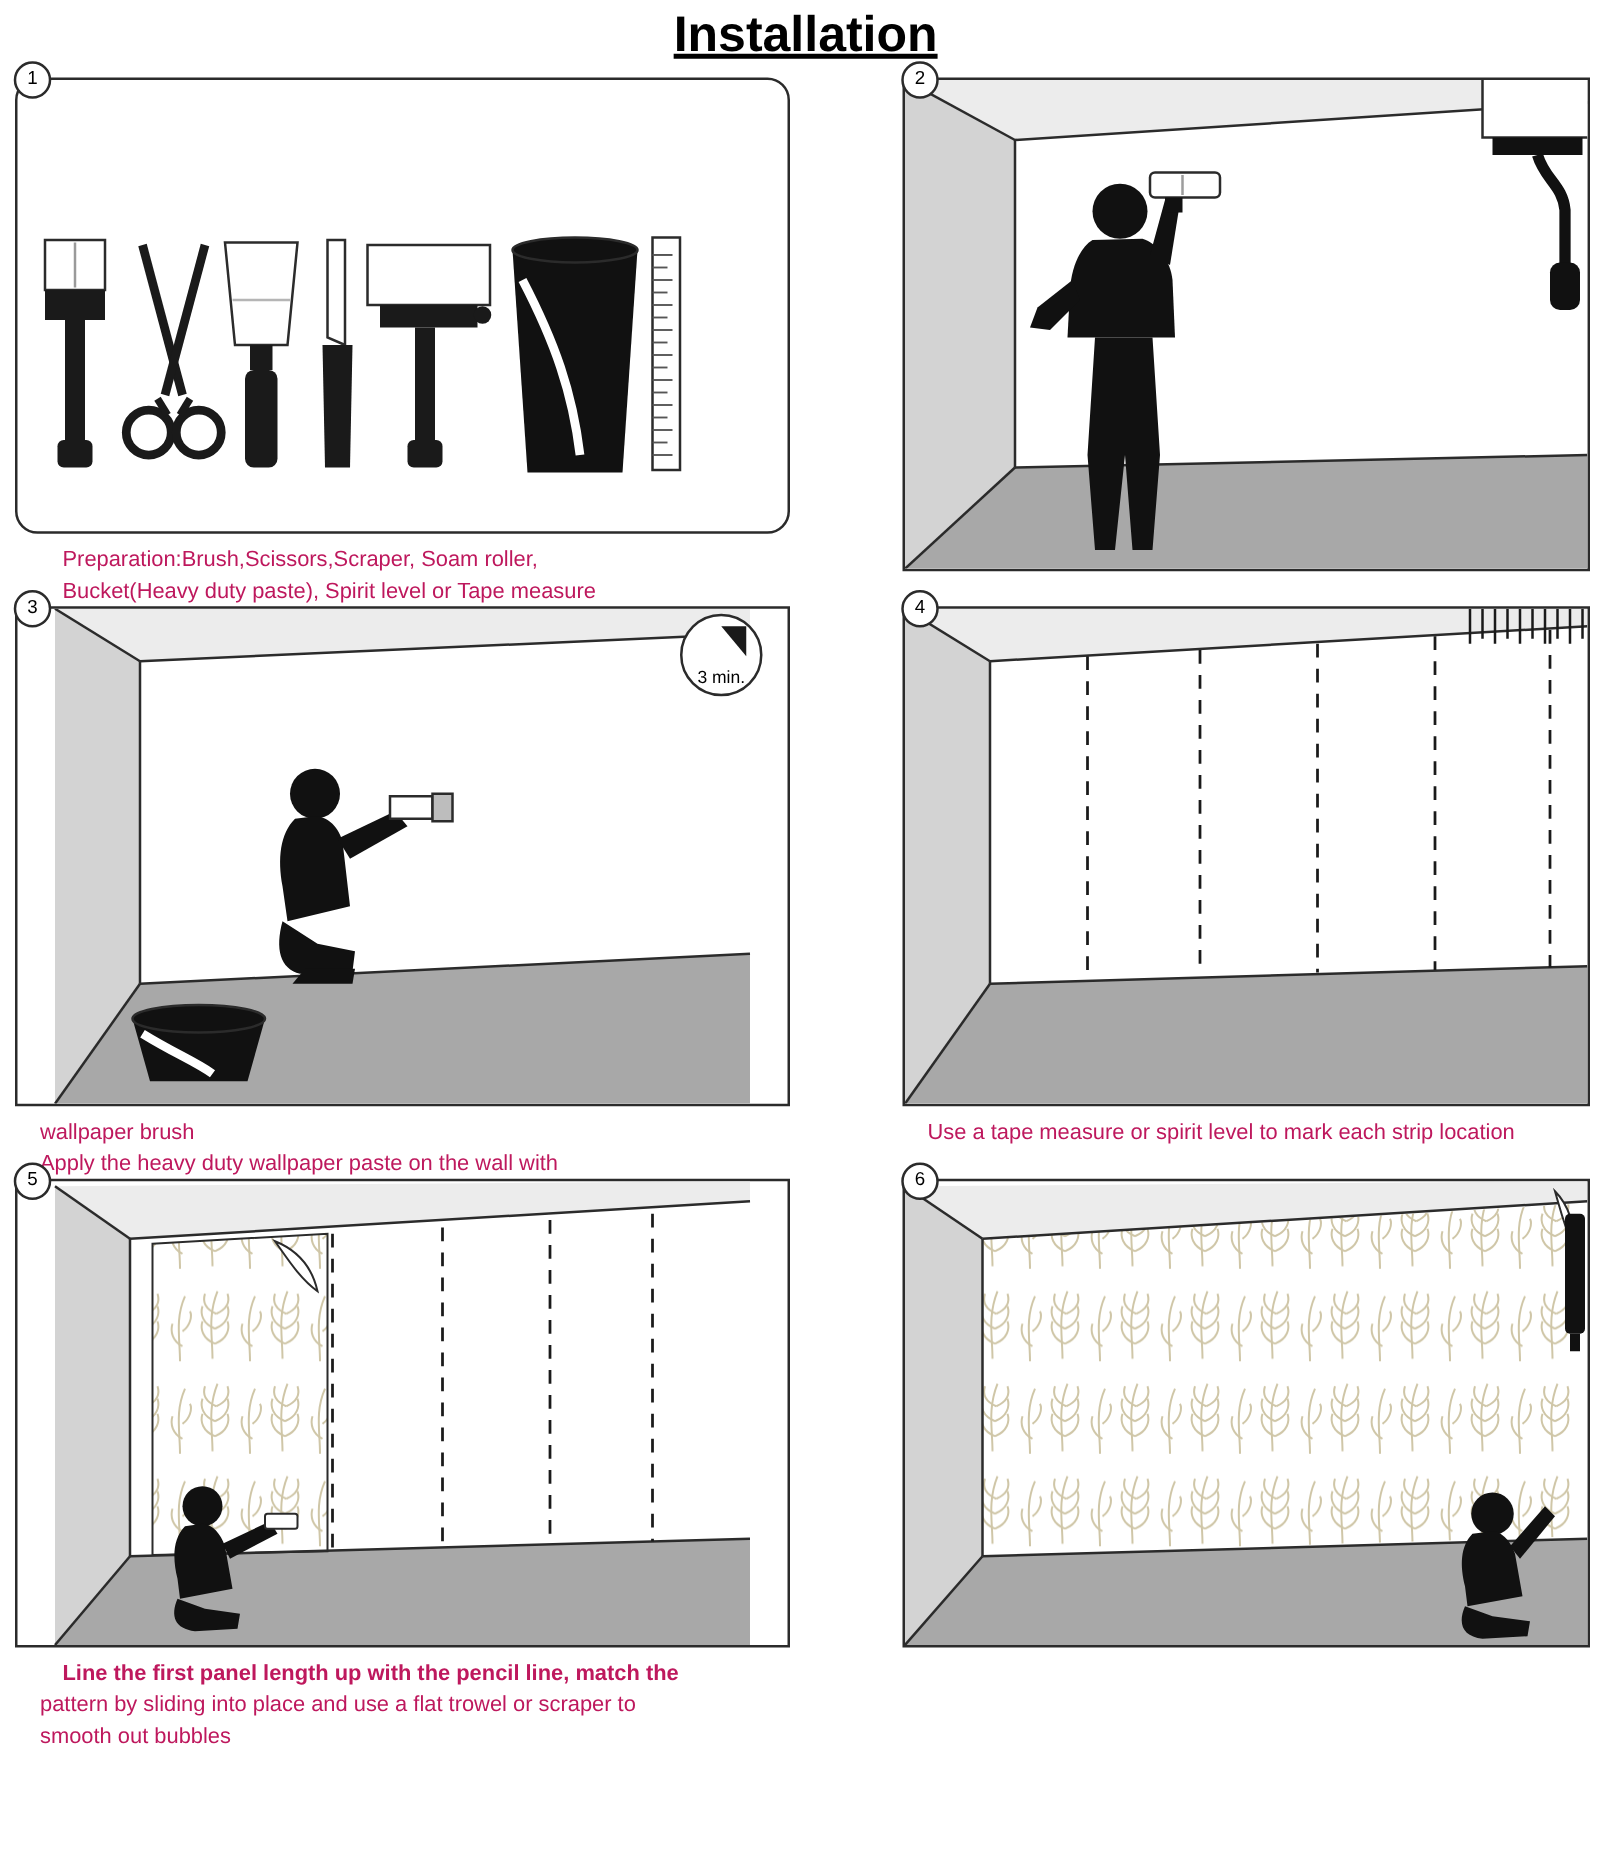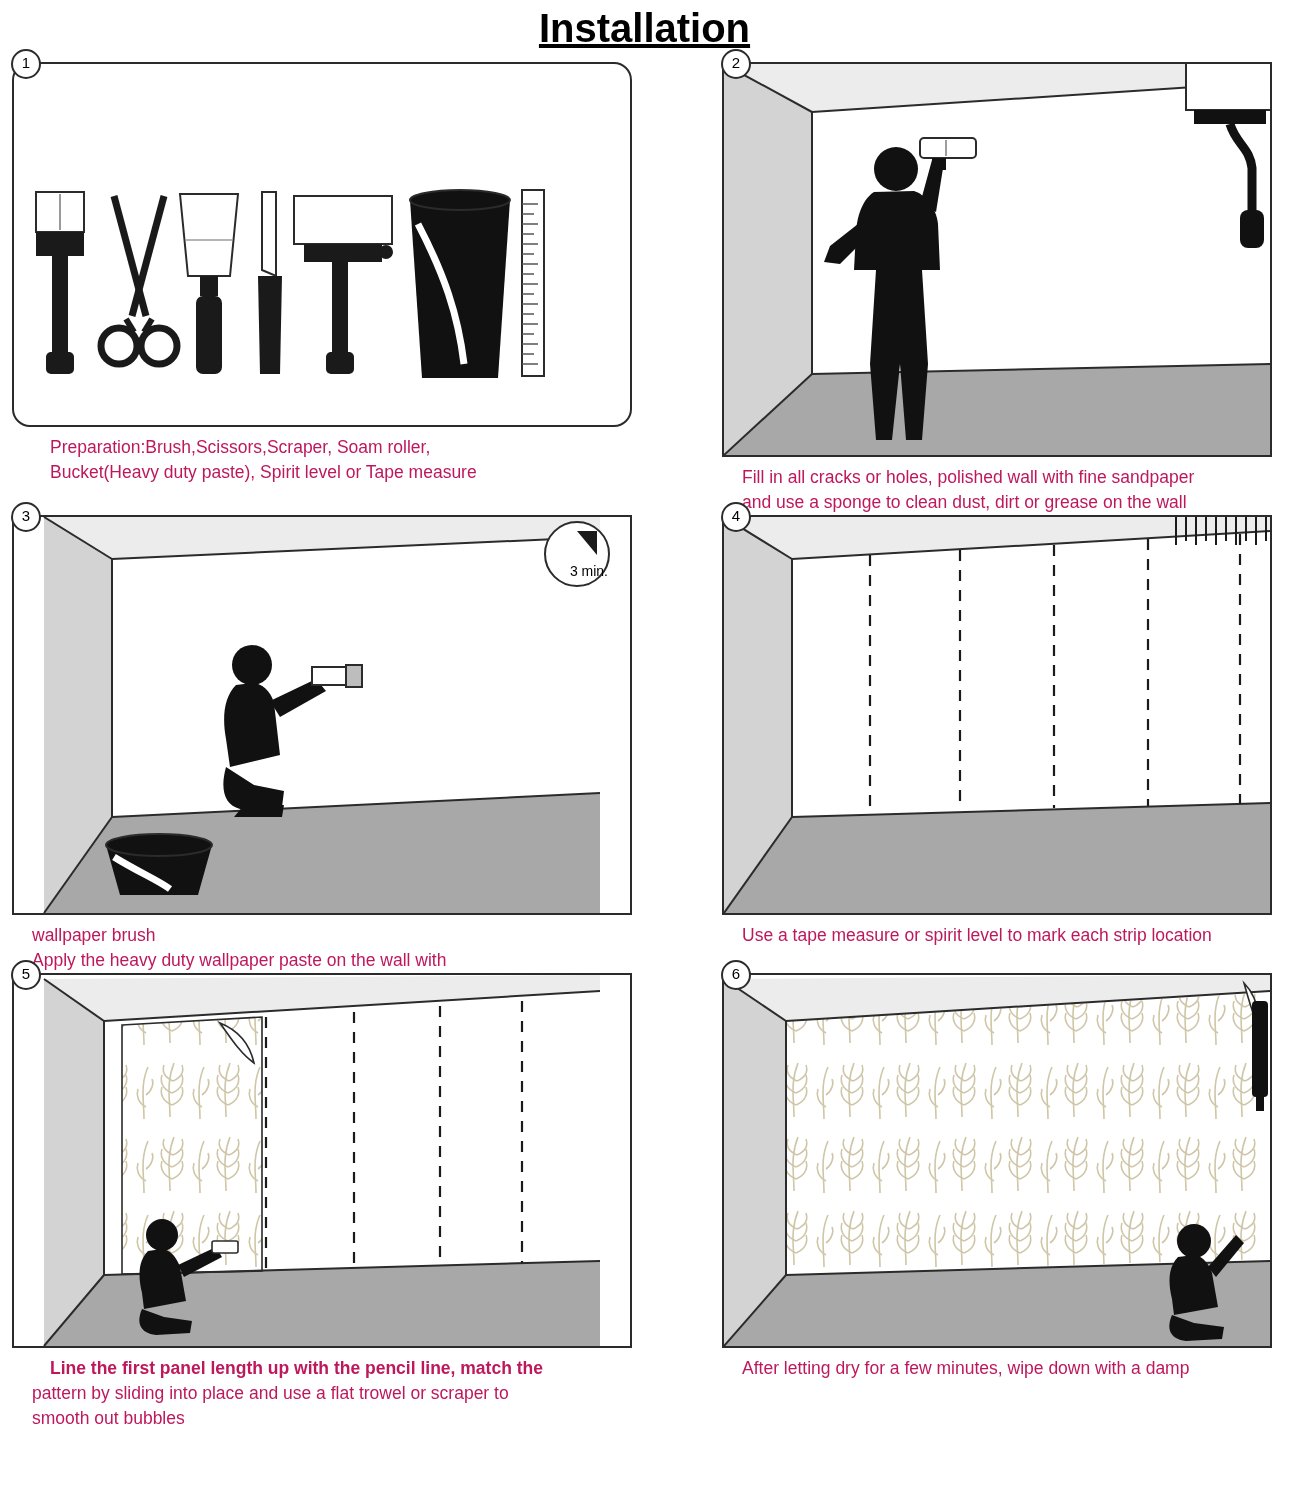--- a/index.html
+++ b/index.html
@@ -80,21 +80,21 @@
     border-radius: 50%;
     background: #fff;
     border: 2px solid #2b2b2b;
     z-index: 11;
   }
   .timer-label {
     position: absolute;
     bottom: 6px;
     left: 0;
     width: 100%;
-    text-align: right;
+    text-align: center;
     font-size: 14px;
   }
   .timer-wedge {
     position: absolute;
     left: 31px;
     top: 8px;
     width: 0;
     height: 0;
     border-left: 0 solid transparent;
     border-right: 20px solid #1a1a1a;
@@ -224,24 +224,20 @@
           </g>
 
           <g>
             <rect x="462" y="-4" width="90" height="50" fill="#ffffff" stroke="#2b2b2b" stroke-width="2"></rect>
             <rect x="470" y="46" width="72" height="14" fill="#111111"></rect>
             <path d="M506 60 C512 80 526 84 528 104 L528 150" stroke="#111111" stroke-width="9" fill="none"></path>
             <rect x="516" y="146" width="24" height="38" rx="8" fill="#111111"></rect>
           </g>
         </svg>
       </div>
-    </div>
-    <div class="caption indent2">
-      <div>Fill in all cracks or holes, polished wall with fine sandpaper</div>
-      <div>and use a sponge to clean dust, dirt or grease on the wall</div>
     </div>
   </div>
 
   <div class="cell">
     <div class="panel-wrap">
       <div class="step-badge">3</div>
       <div class="panel" style="height:400px;">
         <svg width="100%" height="396" viewBox="0 0 556 396">
           <polygon points="0,0 556,0 556,20 68,42" fill="#ececec"></polygon>
           <polygon points="0,0 68,42 68,300 0,396" fill="#d3d3d3"></polygon>
@@ -437,17 +433,16 @@
           <g fill="#111111">
             <circle cx="470" cy="266" r="17"></circle>
             <path d="M454 282 C444 292 444 308 448 324 L450 340 L494 332 L488 298 C484 286 476 280 470 280 Z"></path>
             <path d="M448 340 C442 354 446 364 462 366 L498 364 L500 352 L470 348 Z"></path>
             <path d="M484 292 L512 260 L520 268 L492 302 Z"></path>
           </g>
         </svg>
       </div>
     </div>
     <div class="caption indent2">
-      <div>After letting dry for a few minutes, wipe down with a damp</div>
     </div>
   </div>
 
 </div>
 
 </body></html>

